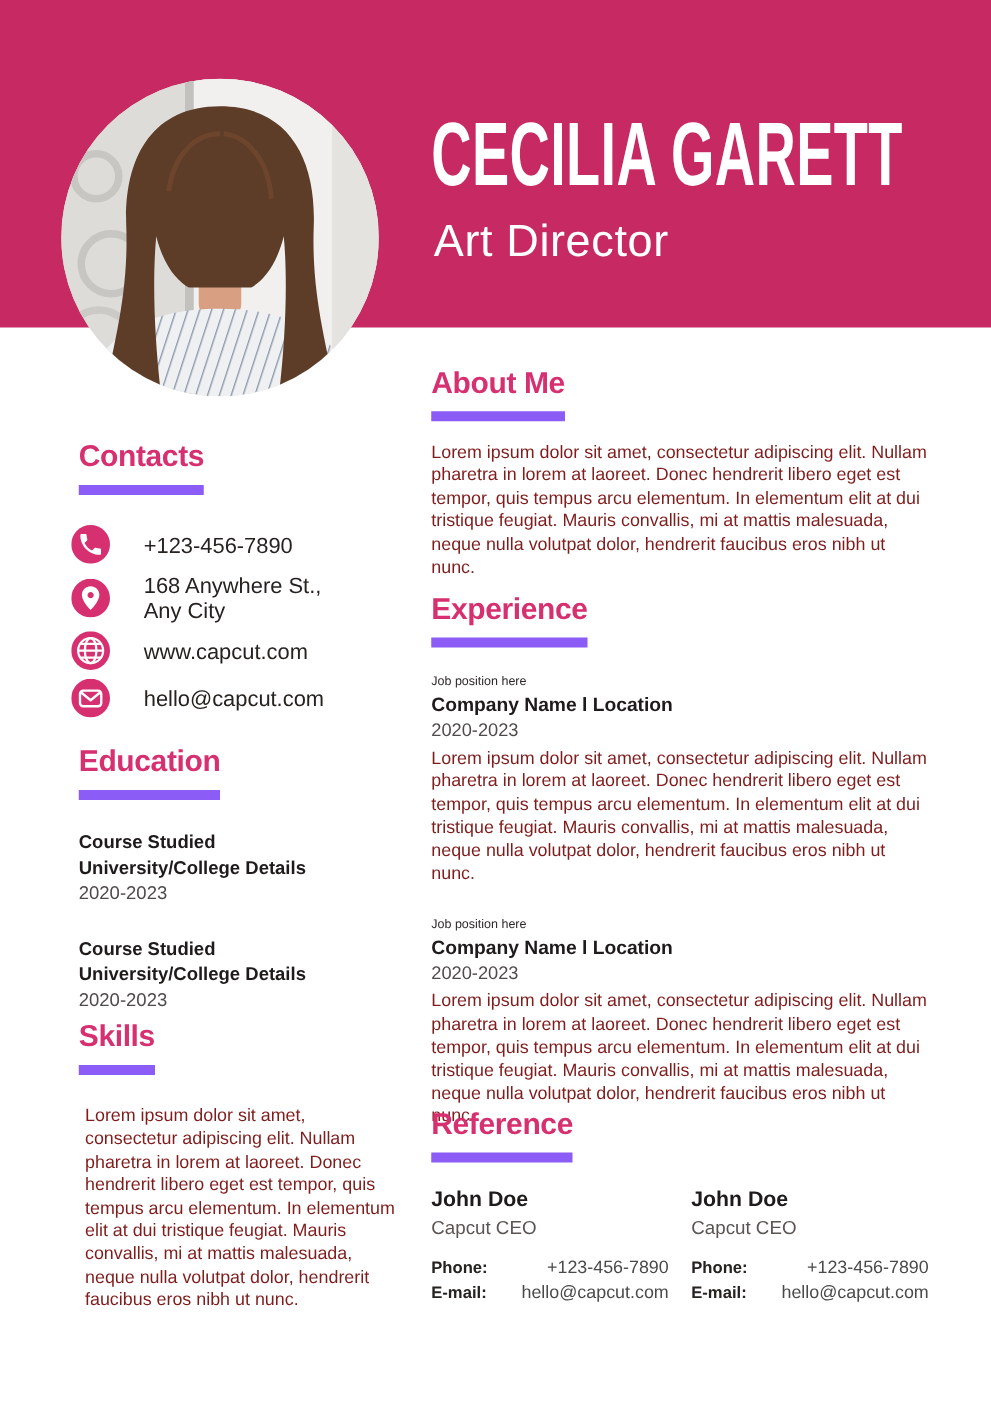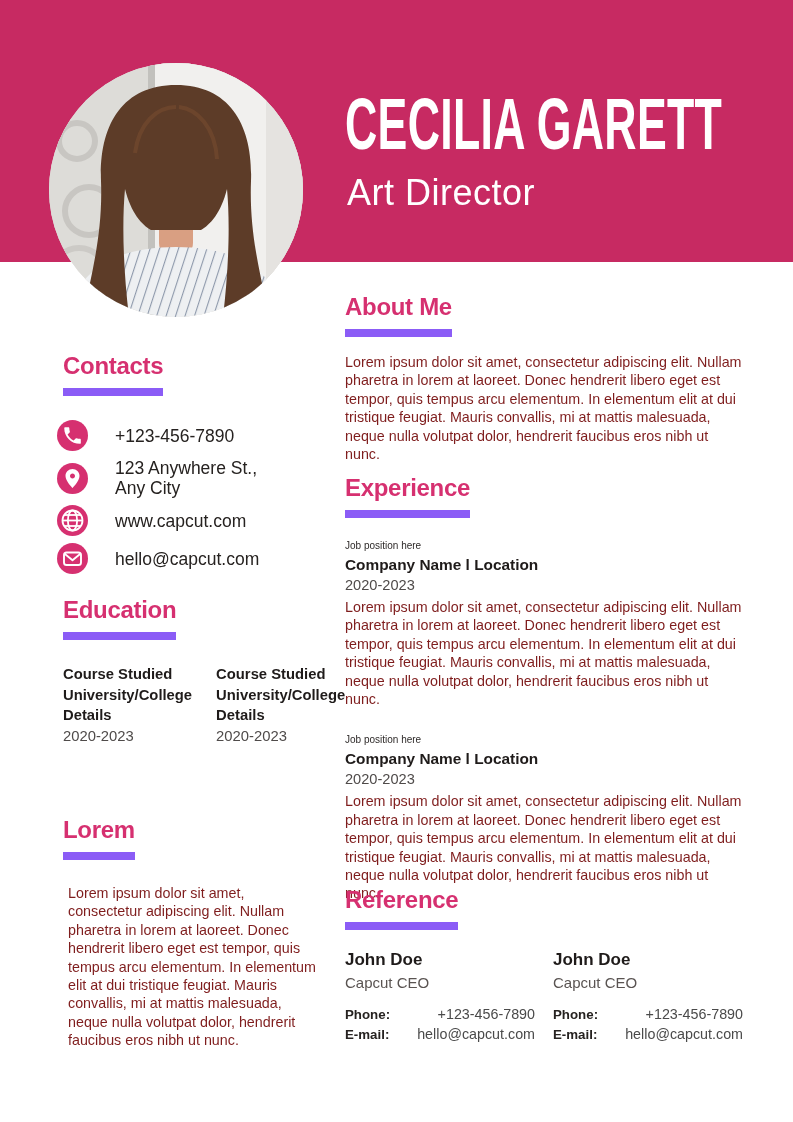--- a/index.html
+++ b/index.html
@@ -29,21 +29,21 @@
   .sidebar-contacts  { position:absolute; left:57px; top:352px; width:262px; }
   .sidebar-education { position:absolute; left:57px; top:596px; width:262px; }
   .sidebar-skills    { position:absolute; left:57px; top:816px; width:262px; }
   .sidebar-contacts .sec-heading, .sidebar-education .sec-heading, .sidebar-skills .sec-heading { margin-left:6px; }
 
   .contact-rows { margin-top:24px; display:flex; flex-direction:column; gap:7px; }
   .contact-row { display:flex; align-items:center; }
   .contact-icon { flex:0 0 31px; width:31px; height:31px; margin-right:27px; }
   .contact-text { font-size:17.5px; color:#262220; line-height:20px; }
 
-  .edu-entries { margin-top:24px; margin-left:6px; display:flex; flex-direction:row; gap:24px; }
+  .edu-entries { margin-top:24px; margin-left:6px; display:flex; flex-direction:column; gap:24px; }
   .edu-course, .edu-institution { font-size:14.8px; font-weight:700; color:#1f1b1a; line-height:20.5px; }
   .edu-years { font-size:14.8px; color:#4f4b4a; line-height:20.5px; }
 
   .skills-text { margin-top:24px; margin-left:11px; width:250px; }
 
   
   .main-about      { position:absolute; left:345px; top:293px; width:398px; }
   .main-experience { position:absolute; left:345px; top:474px; width:398px; }
   .main-reference  { position:absolute; left:345px; top:886px; width:398px; }
   .about-text { margin-top:16px; }
@@ -115,21 +115,21 @@
         </svg>
         <div class="contact-text">+123-456-7890</div>
       </div>
 
       <div class="contact-row">
         <svg class="contact-icon" viewBox="0 0 31 31">
           <circle cx="15.5" cy="15.5" r="15.5" fill="#d63070"></circle>
           <path transform="translate(4.5,4)" fill="#ffffff" fill-rule="evenodd" d="M11 2C7.13 2 4 5.13 4 9c0 5.25 7 12 7 12s7-6.75 7-12c0-3.87-3.13-7-7-7zm0 9.5c-1.38 0-2.5-1.12-2.5-2.5s1.12-2.5 2.5-2.5 2.5 1.12 2.5 2.5-1.12 2.5-2.5 2.5z"></path>
         </svg>
         <div>
-          <div class="contact-text">123 Anywhere St.,</div>
+          <div class="contact-text">168 Anywhere St.,</div>
           <div class="contact-text">Any City</div>
         </div>
       </div>
 
       <div class="contact-row">
         <svg class="contact-icon" viewBox="0 0 31 31">
           <circle cx="15.5" cy="15.5" r="15.5" fill="#d63070"></circle>
           <circle cx="15.5" cy="15.5" r="10" fill="none" stroke="#ffffff" stroke-width="1.8"></circle>
           <ellipse cx="15.5" cy="15.5" rx="4.6" ry="10" fill="none" stroke="#ffffff" stroke-width="1.8"></ellipse>
           <line x1="5.5" y1="15.5" x2="25.5" y2="15.5" stroke="#ffffff" stroke-width="1.8"></line>
@@ -161,21 +161,21 @@
       </div>
       <div>
         <div class="edu-course">Course Studied</div>
         <div class="edu-institution">University/College Details</div>
         <div class="edu-years">2020-2023</div>
       </div>
     </div>
   </div>
 
   <div class="sidebar-skills">
-    <div class="sec-heading">Lorem</div>
+    <div class="sec-heading">Skills</div>
     <div class="body-text skills-text">Lorem ipsum dolor sit amet, consectetur adipiscing elit. Nullam pharetra in lorem at laoreet. Donec hendrerit libero eget est tempor, quis tempus arcu elementum. In elementum elit at dui tristique feugiat. Mauris convallis, mi at mattis malesuada, neque nulla volutpat dolor, hendrerit faucibus eros nibh ut nunc.</div>
   </div>
 
   <div class="main-about">
     <div class="sec-heading">About Me</div>
     <div class="body-text about-text">Lorem ipsum dolor sit amet, consectetur adipiscing elit. Nullam pharetra in lorem at laoreet. Donec hendrerit libero eget est tempor, quis tempus arcu elementum. In elementum elit at dui tristique feugiat. Mauris convallis, mi at mattis malesuada, neque nulla volutpat dolor, hendrerit faucibus eros nibh ut nunc.</div>
   </div>
 
   <div class="main-experience">
     <div class="sec-heading">Experience</div>

